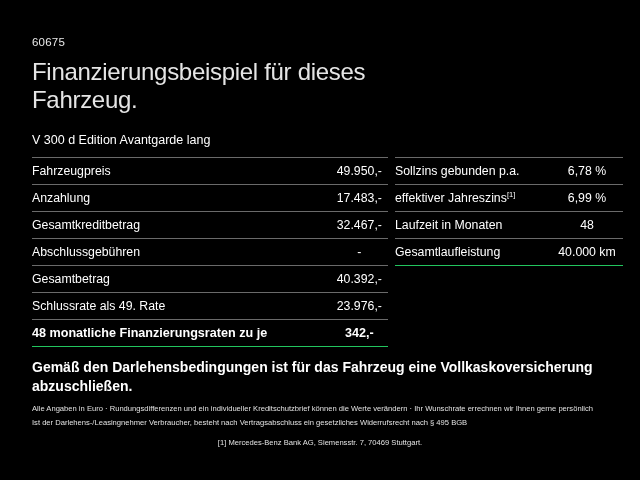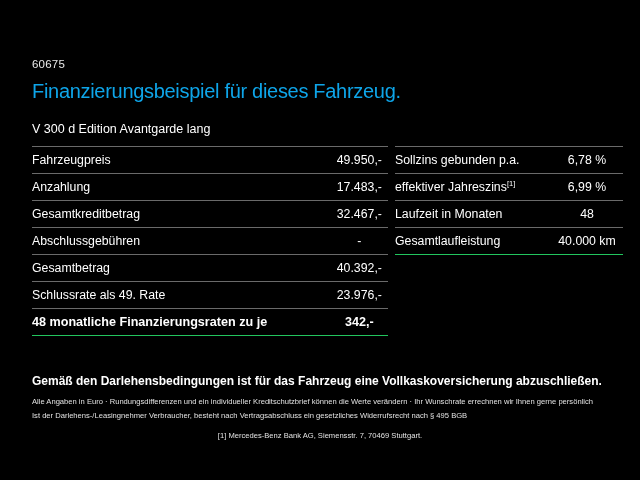--- a/index.html
+++ b/index.html
@@ -13,35 +13,35 @@
     overflow: hidden;
     font-family: "Liberation Sans", sans-serif;
     color: #ffffff;
   }
   .page {
     position: relative;
     width: 640px;
     height: 480px;
     background: #000000;
     box-sizing: border-box;
-    padding: 58px 32px 0 32px;
+    padding: 36px 32px 0 32px;
   }
   .doc-id {
     font-size: 11.5px;
     letter-spacing: 0.2px;
     color: #e8e8e8;
     margin: 0 0 10px 0;
   }
   .title {
-    font-size: 20px;
+    font-size: 24px;
     font-weight: 400;
     line-height: 1.18;
     letter-spacing: -0.3px;
     margin: 0 0 18px 0;
-    color: #0ea5e9;
+    color: #e5e5e5;
     max-width: 430px;
   }
   .subtitle {
     font-size: 12.5px;
     color: #ffffff;
     margin: 0 0 4px 0;
     padding-bottom: 6px;
   }
   .columns {
     display: flex;
@@ -86,24 +86,24 @@
     vertical-align: super;
     line-height: 0;
   }
   .footnotes {
     position: absolute;
     left: 32px;
     top: 358px;
     width: 576px;
   }
   .fn-bold {
-    font-size: 12px;
+    font-size: 14px;
     font-weight: bold;
     color: #ffffff;
-    margin: 15px 0 7px 0;
+    margin: 0 0 7px 0;
     line-height: 1.35;
   }
   .fn-line {
     font-size: 7.6px;
     color: #e2e2e2;
     margin: 0 0 3px 0;
     line-height: 1.45;
   }
   .fn-addr {
     font-size: 7.6px;

